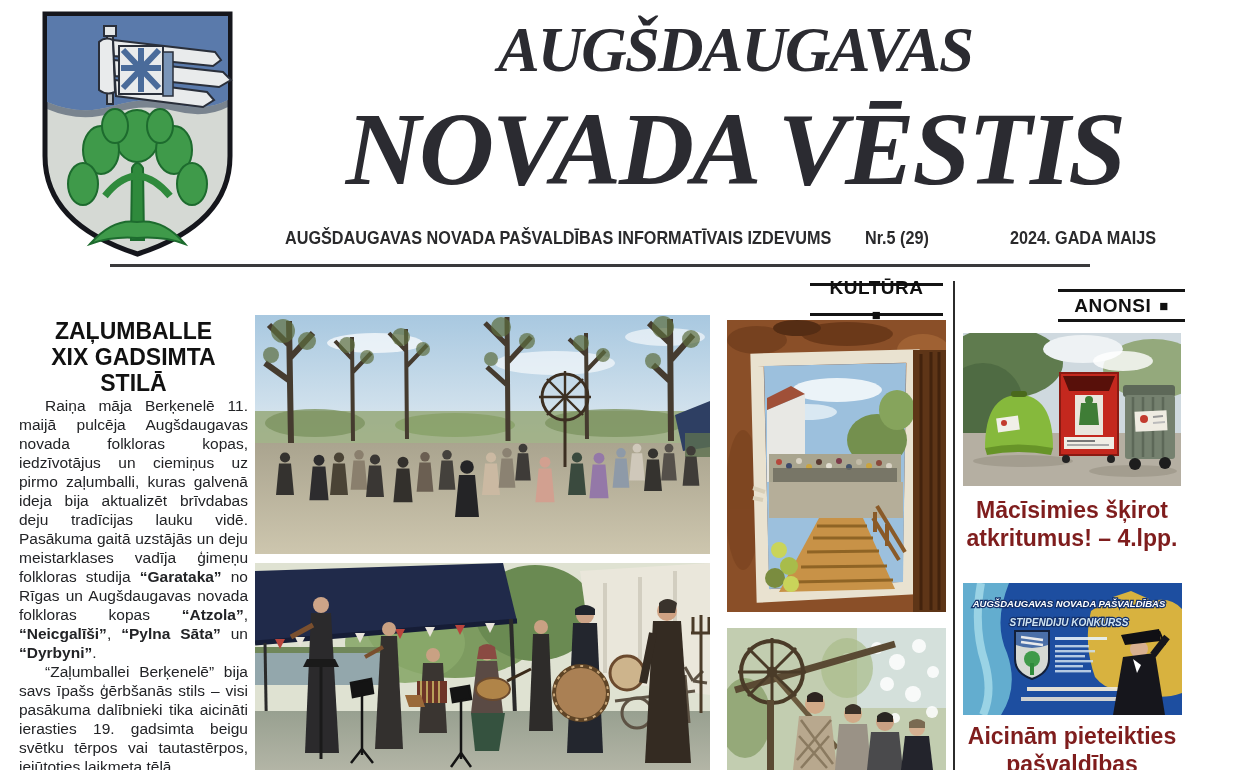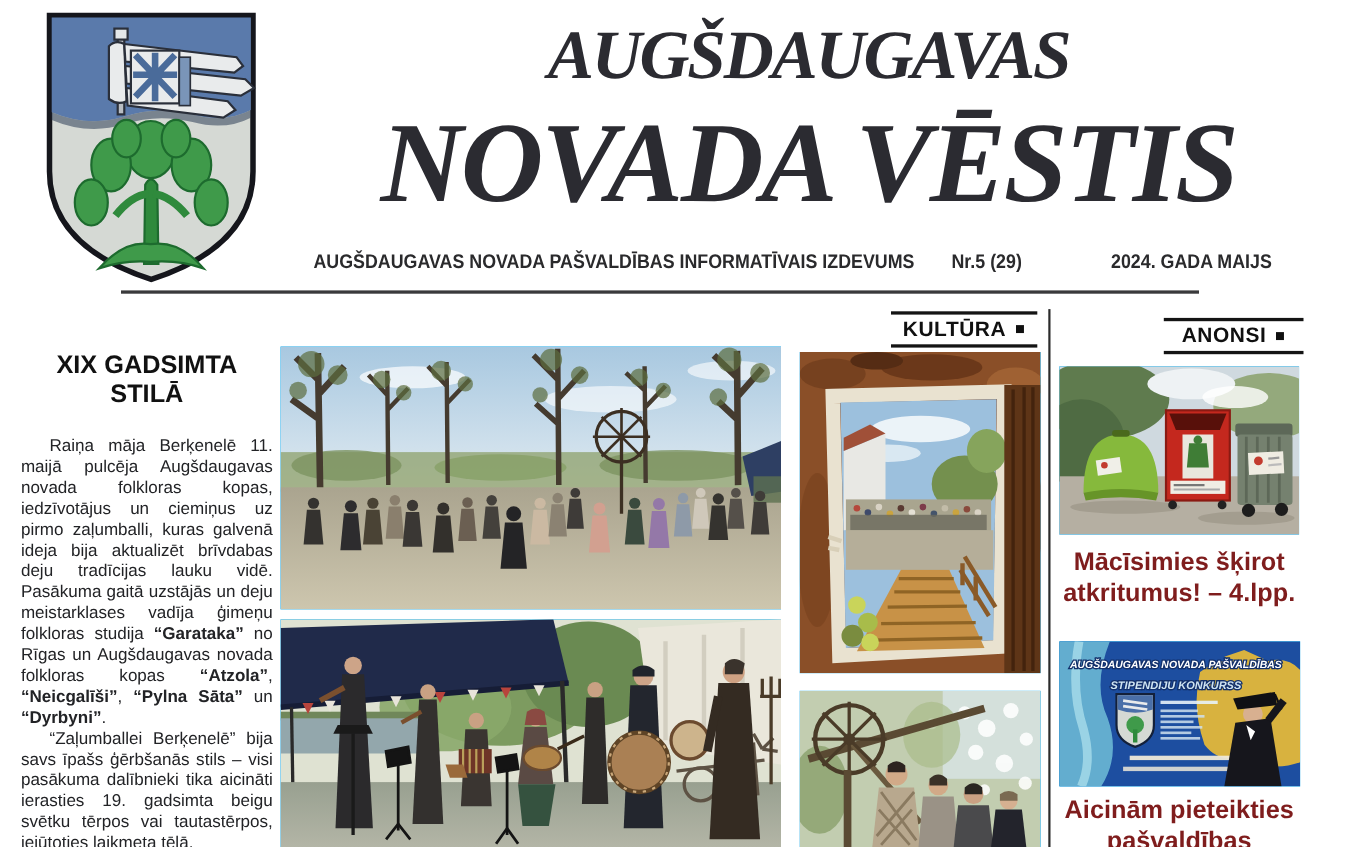--- a/index.html
+++ b/index.html
@@ -20,21 +20,21 @@
   .sechead{border-top:3px solid #141414;border-bottom:3px solid #141414;
            display:flex;align-items:center;justify-content:center;gap:8px;
            font-weight:bold;font-size:19px;letter-spacing:.5px;color:#101010;}
   .sechead .sq{font-size:15px;line-height:1;}
   
   .headline{left:19px;top:318px;width:229px;text-align:center;font-weight:bold;
             font-size:23px;line-height:26px;color:#111;}
   .bodycopy{left:19px;top:396px;width:229px;font-size:15.5px;line-height:19px;
             text-align:justify;color:#222326;}
   .bodycopy p{margin:0;text-indent:26px;}
-  .photo{position:absolute;overflow:hidden;background:#0ea5e9;}
+  .photo{position:absolute;overflow:hidden;background:#c2410c;}
   .photo svg{display:block;width:100%;height:100%;}
   .promo{font-weight:bold;color:#7f1d1d;text-align:center;line-height:28px;font-size:23px;}
 </style>
 </head>
 <body>
 
 <div class="page">
 
   <div class="abs" style="left:35px;top:8px;width:205px;height:252px;">
     <svg viewBox="0 0 205 252">
@@ -73,20 +73,21 @@
   <div class="abs mast mast2">NOVADA VĒSTIS</div>
 
   <span class="abs subline" style="left:285px;">AUGŠDAUGAVAS NOVADA PAŠVALDĪBAS INFORMATĪVAIS IZDEVUMS</span>
   <span class="abs subline" style="left:865px;">Nr.5 (29)</span>
   <span class="abs subline" style="left:1010px;">2024. GADA MAIJS</span>
 
   <div class="abs rule"></div>
   <div class="abs vdivider"></div>
 
   <div class="abs headline">
+    <div>ZAĻUMBALLE</div>
     <div>XIX GADSIMTA</div>
     <div>STILĀ</div>
   </div>
 
   <div class="abs bodycopy">
     <p><span>Raiņa māja Berķenelē 11. maijā pulcēja Augšdaugavas novada folkloras kopas, iedzīvotājus un ciemiņus uz pirmo zaļumballi, kuras galvenā ideja bija aktualizēt brīvdabas deju tradīcijas lauku vidē. Pasākuma gaitā uzstājās un deju meistarklases vadīja ģimeņu folkloras studija </span><b>“Garataka”</b><span> no Rīgas un Augšdaugavas novada folkloras kopas </span><b>“Atzola”</b><span>, </span><b>“Neicgalīši”</b><span>, </span><b>“Pylna Sāta”</b><span> un </span><b>“Dyrbyni”</b><span>.</span></p>
     <p>“Zaļumballei Berķenelē” bija savs īpašs ģērbšanās stils – visi pasākuma dalībnieki tika aicināti ierasties 19. gadsimta beigu svētku tērpos vai tautastērpos, iejūtoties laikmeta tēlā.</p>
   </div>
 
   <div class="photo" style="left:255px;top:315px;width:455px;height:239px;">
@@ -275,21 +276,21 @@
           <line x1="107" y1="132" x2="107" y2="192"></line>
             <path d="M96,200 L107,186 L118,200"></path>
           <path d="M196,126 L214,123 L216,136 L198,139 Z" fill="#141414"></path>
           <line x1="206" y1="138" x2="206" y2="196"></line>
             <path d="M196,204 L206,190 L216,204"></path>
         </g>
       </g>
     </svg>
   </div>
 
-  <div class="abs sechead" style="left:810px;top:283px;width:133px;height:27px;">
+  <div class="abs sechead" style="left:810px;top:283px;width:133px;height:27px;flex-direction:column;">
     <span>KULTŪRA</span>
       <span class="sq">■</span>
   </div>
 
   <div class="photo" style="left:727px;top:320px;width:219px;height:292px;">
     <svg viewBox="0 0 219 292" preserveAspectRatio="none">
       <rect width="219" height="292" fill="#8a4f28"></rect>
       <g opacity=".7">
         <ellipse cx="30" cy="20" rx="30" ry="14" fill="#6e3c1c"></ellipse>
         <ellipse cx="120" cy="14" rx="46" ry="12" fill="#5f3014"></ellipse>

